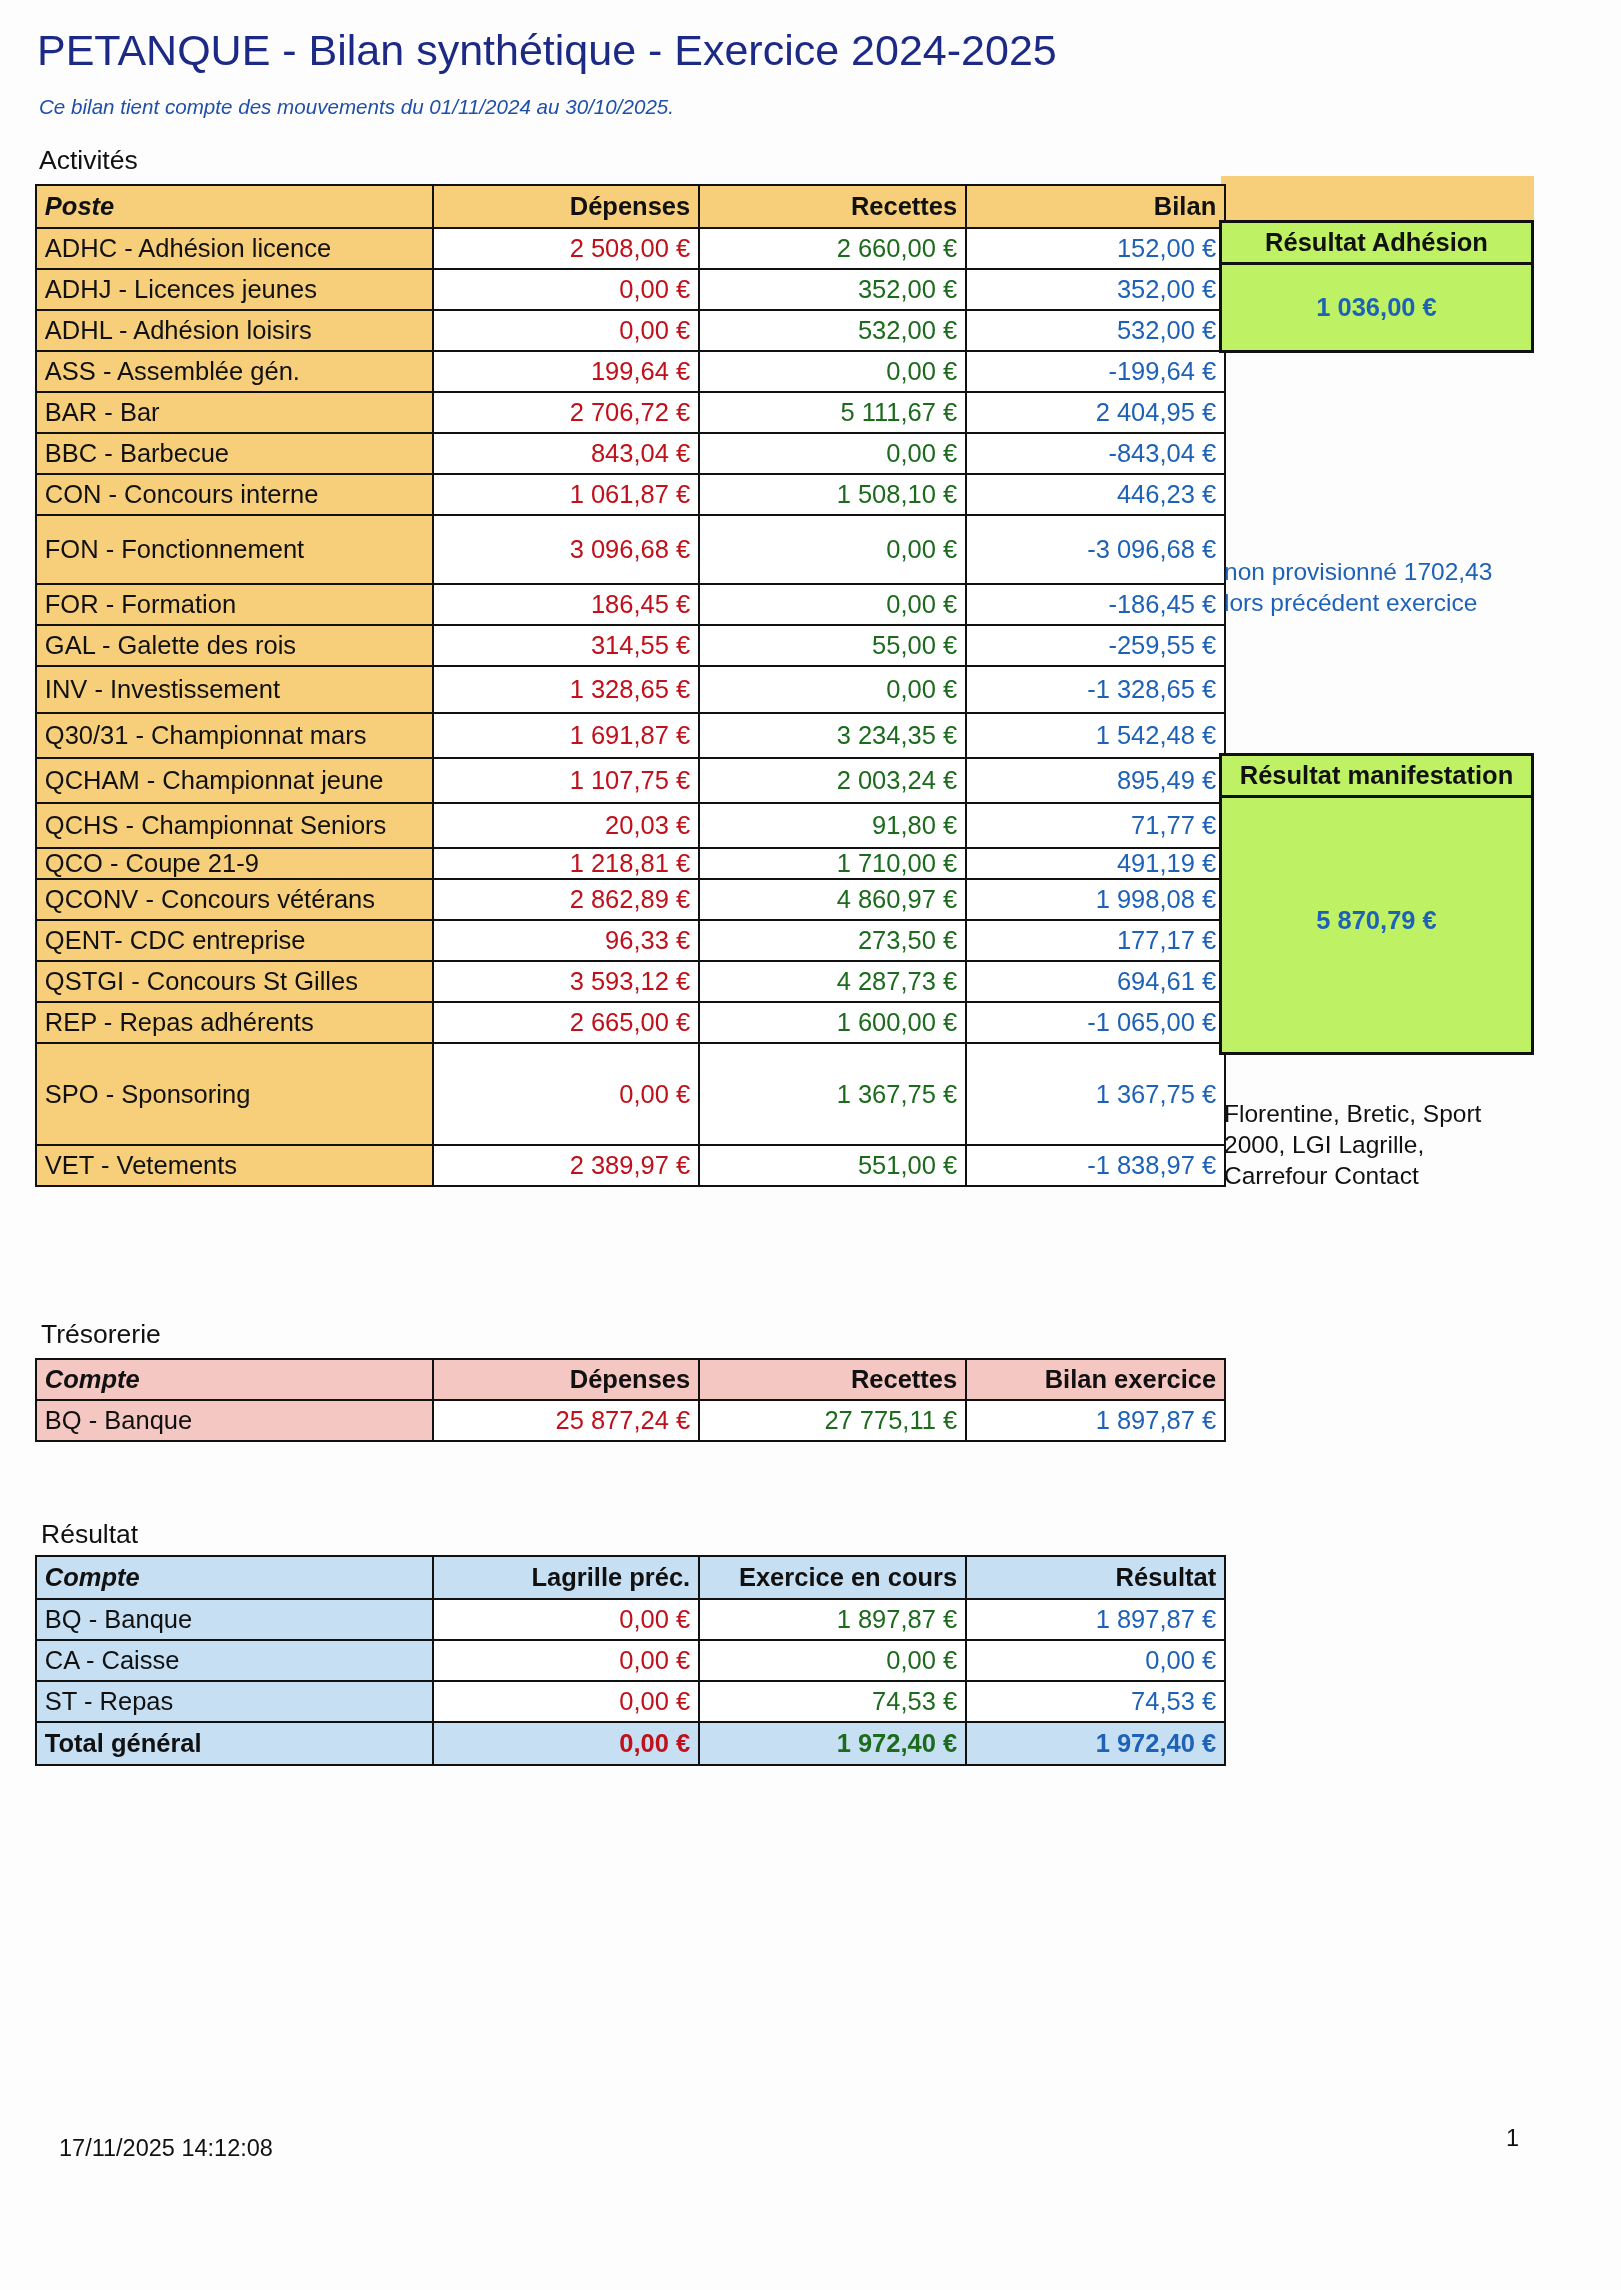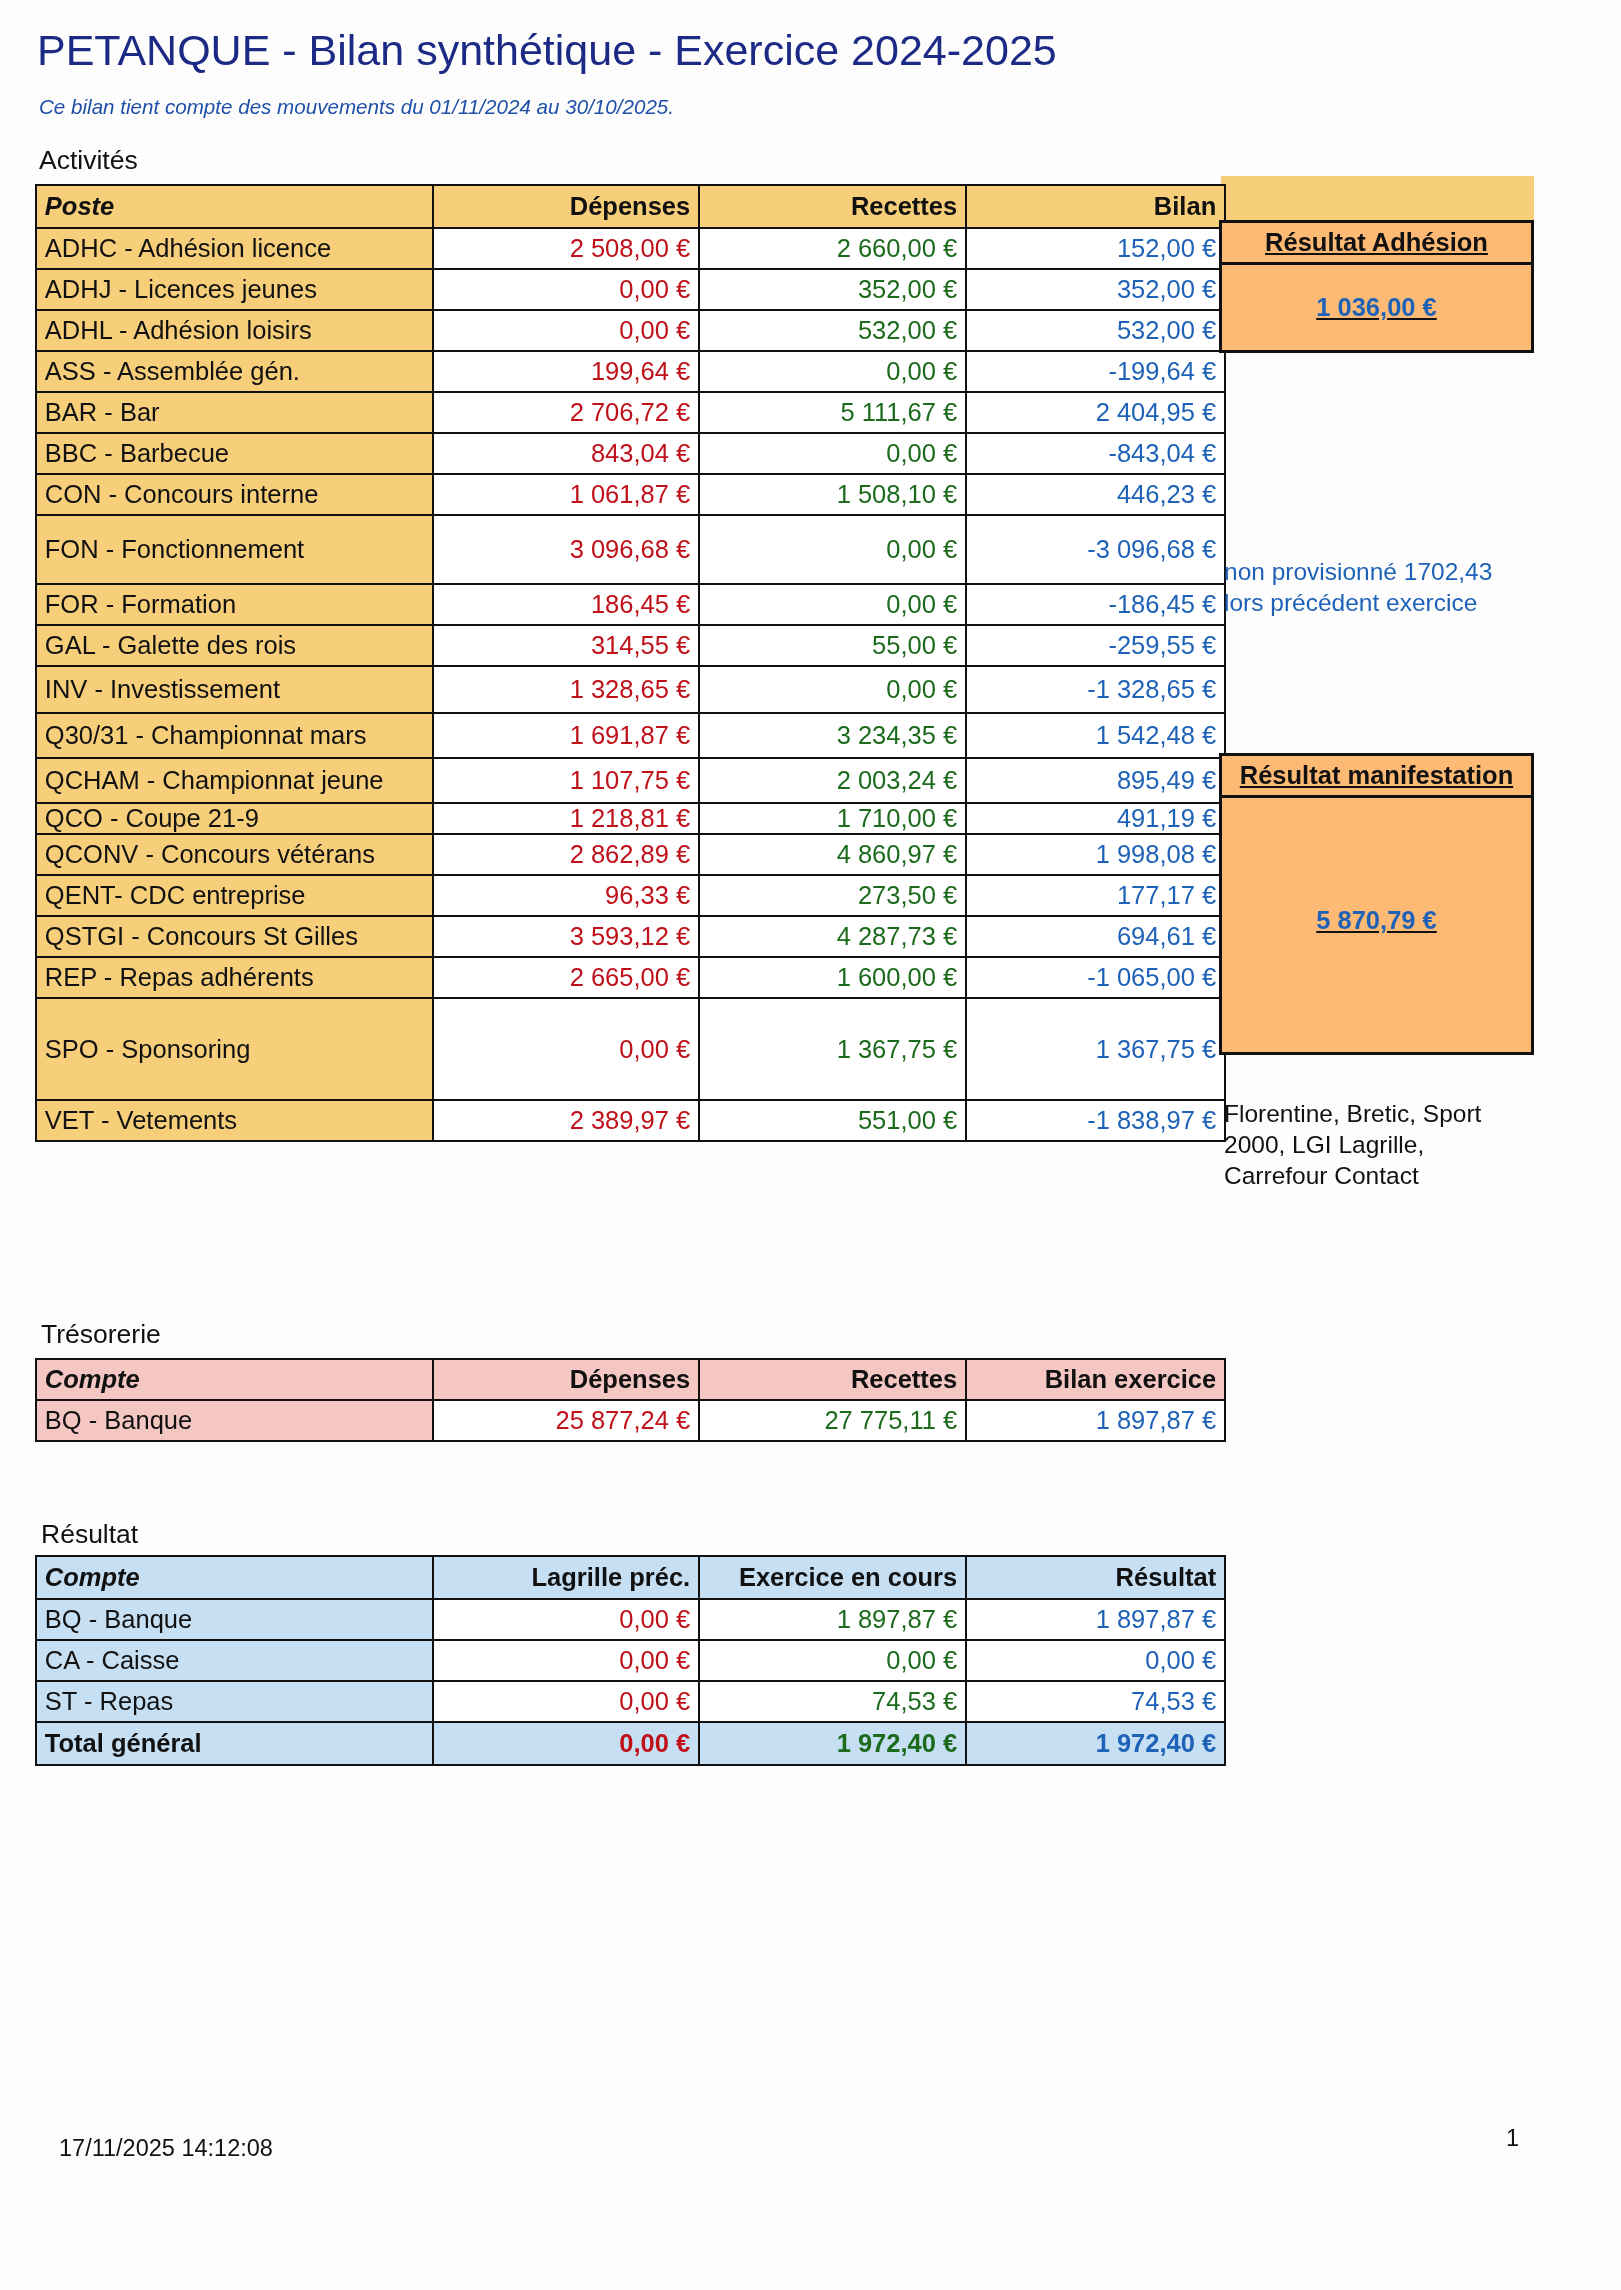--- a/index.html
+++ b/index.html
@@ -13,21 +13,21 @@
   table.grid td.lbl { text-align:left; }
   table.grid td.num { text-align:right; background:#fff; }
   .hdr td { font-weight:bold; }
   .hdr td.lbl { font-style:italic; }
   .yellow { background:#f7cf7a; }
   .pink { background:#f4c7c3; }
   .blue { background:#c6dff3; }
   .red { color:#c0101a; }
   .green { color:#1c6b1c; }
   .bluetxt { color:#1e62b8; }
-  .sumbox { position:absolute; border:3.9px solid #111; background:#fdba74;text-decoration:underline; }
+  .sumbox { position:absolute; border:3.9px solid #111; background:#bef264; }
   .sumbox .head { font-weight:bold; font-size:25.5px; text-align:center; border-bottom:3.9px solid #111; }
   .sumbox .val { font-weight:bold; font-size:25.5px; color:#1e62b8; text-align:center; }
   .note { font-size:24.5px; line-height:31px; white-space:nowrap; }
   .footer { font-size:23.5px; color:#111; white-space:nowrap; }
   .yellowcap { position:absolute; background:#f7cf7a; }
 </style>
 </head>
 <body>
 
 <div class="abs title">PETANQUE - Bilan synthétique - Exercice 2024-2025</div>
@@ -122,20 +122,26 @@
         <td class="num red">1 691,87 €</td>
         <td class="num green">3 234,35 €</td>
         <td class="num bluetxt">1 542,48 €</td>
       </tr>
       <tr style="height: 45px;">
         <td class="lbl yellow">QCHAM - Championnat jeune</td>
         <td class="num red">1 107,75 €</td>
         <td class="num green">2 003,24 €</td>
         <td class="num bluetxt">895,49 €</td>
       </tr>
+      <tr style="height: 45px;">
+        <td class="lbl yellow">QCHS - Championnat Seniors</td>
+        <td class="num red">20,03 €</td>
+        <td class="num green">91,80 €</td>
+        <td class="num bluetxt">71,77 €</td>
+      </tr>
       <tr style="height: 26px;">
         <td class="lbl yellow">QCO - Coupe 21-9</td>
         <td class="num red">1 218,81 €</td>
         <td class="num green">1 710,00 €</td>
         <td class="num bluetxt">491,19 €</td>
       </tr>
       <tr style="height: 41px;">
         <td class="lbl yellow">QCONV - Concours vétérans</td>
         <td class="num red">2 862,89 €</td>
         <td class="num green">4 860,97 €</td>

